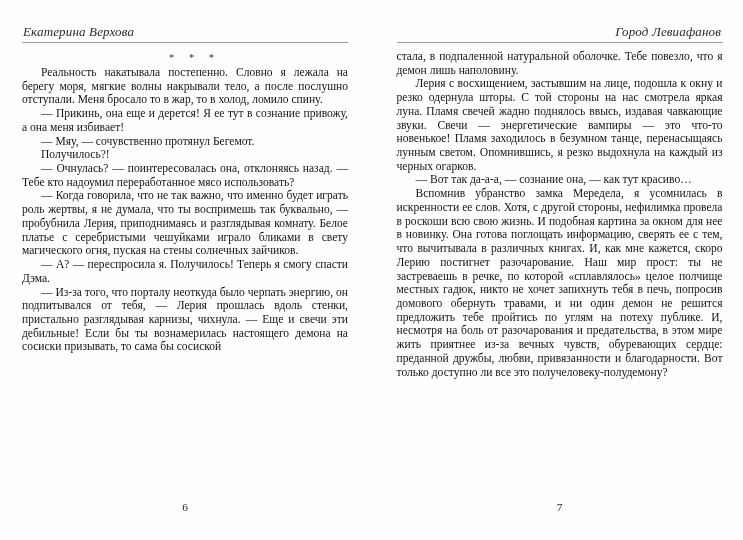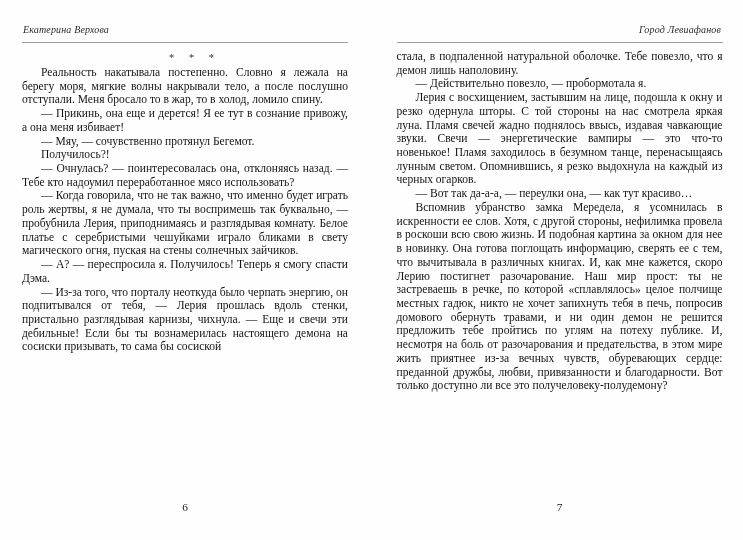--- a/index.html
+++ b/index.html
@@ -31,21 +31,21 @@
   .page-left  { padding: 0 24px 0 22px; }
   .page-right { padding: 0 22px 0 24px; }
 
   
   .runhead {
     position: absolute;
     top: 24px;
     height: 18px;
     font-family: "Liberation Serif", "DejaVu Serif", serif;
     font-style: italic;
-    font-size: 10px;
+    font-size: 13px;
     letter-spacing: 0.15px;
     color: #2a2a2a;
     white-space: nowrap;
   }
   .page-left .runhead  { left: 23px;  text-align: left; }
   .page-right .runhead { right: 22px; text-align: right; }
 
   .runrule {
     position: absolute;
     top: 42px;
@@ -126,22 +126,21 @@
   </div>
 
   <div class="page page-right">
 
     <div class="runhead">Город Левиафанов</div>
 
     <div class="runrule"></div>
 
     <div class="textblock">
       <p class="noindent">стала, в подпаленной натуральной оболочке. Тебе повезло, что я демон лишь наполовину.</p>
-      <p>— Действительно повезло, — пробормотала я.</p>
       <p>Лерия с восхищением, застывшим на лице, подошла к окну и резко одернула шторы. С той стороны на нас смотрела яркая луна. Пламя свечей жадно поднялось ввысь, издавая чавкающие звуки. Свечи — энергетические вампиры — это что-то новенькое! Пламя заходилось в безумном танце, перенасыщаясь лунным светом. Опомнившись, я резко выдохнула на каждый из черных огарков.</p>
-      <p>— Вот так да-а-а, — переулки она, — как тут красиво…</p>
+      <p>— Вот так да-а-а, — сознание она, — как тут красиво…</p>
       <p>Вспомнив убранство замка Мередела, я усомнилась в искренности ее слов. Хотя, с другой стороны, нефилимка провела в роскоши всю свою жизнь. И подобная картина за окном для нее в новинку. Она готова поглощать информацию, сверять ее с тем, что вычитывала в различных книгах. И, как мне кажется, скоро Лерию постигнет разочарование. Наш мир прост: ты не застреваешь в речке, по которой «сплавлялось» целое полчище местных гадюк, никто не хочет запихнуть тебя в печь, попросив домового обернуть травами, и ни один демон не решится предложить тебе пройтись по углям на потеху публике. И, несмотря на боль от разочарования и предательства, в этом мире жить приятнее из-за вечных чувств, обуревающих сердце: преданной дружбы, любви, привязанности и благодарности. Вот только доступно ли все это получеловеку-полудемону?</p>
     </div>
 
     <div class="folio">7</div>
   </div>
 
 </div>
 
 </body></html>

